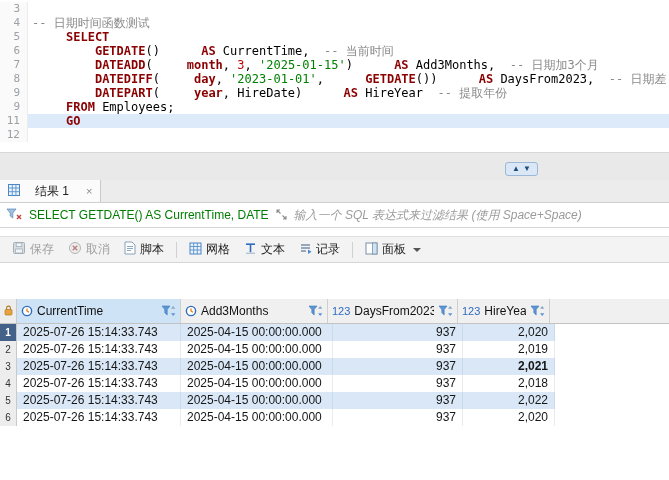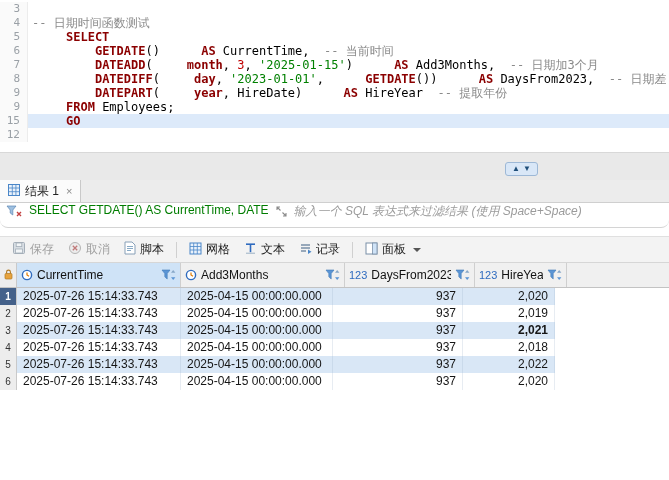--- a/index.html
+++ b/index.html
@@ -22,45 +22,45 @@
 
   
   .sash { height:28px; background:#e9e9e9; border-top:1px solid #d8d8d8; position:relative; }
   .sash-widget { position:absolute; left:505px; top:9px; display:flex; gap:3px;
                  background:#d9e7f7; border:1px solid #9db8d6; border-radius:3px; padding:0 6px; }
   .sash-btn { font-size:8px; line-height:12px; color:#1f4e79; cursor:pointer; }
 
   
   .tabbar { height:23px; background:#ececec; border-bottom:1px solid #cfcfcf;
             display:flex; align-items:stretch; }
-  .tab { display:flex; align-items:center; gap:5px; padding:0 8px; background:#fbfbfb;
+  .tab { display:flex; align-items:center; gap:15px; padding:0 8px; background:#fbfbfb;
          border-right:1px solid #c9c9c9; font-size:12px; color:#222; }
   .tab-close { color:#8a8a8a; font-size:11px; margin-left:2px; }
 
   
   .filterbar { height:25px; background:#fff; border-bottom:1px solid #d4d4d4;
-               display:flex; align-items:flex-start; gap:7px; padding:0 6px;border-radius:8px; }
+               display:flex; align-items:center; gap:7px; padding:0 6px; }
   .fquery { color:#007d00; font-size:12px; white-space:nowrap; }
   .fplaceholder { color:#9b9b9b; font-style:italic; font-size:12px; white-space:nowrap;
                   overflow:hidden; flex:1; }
 
   .gap { height:8px; background:#fff; }
 
   
   .toolbar { height:27px; background:#f3f3f3; border-top:1px solid #e0e0e0;
              border-bottom:1px solid #d6d6d6; display:flex; align-items:center;
              gap:2px; padding:0 6px; font-size:12px; color:#222; }
   .titem { display:flex; align-items:center; gap:4px; padding:2px 6px; cursor:pointer; }
   .titem.disabled { color:#a0a0a0; }
   .tsep { width:1px; height:16px; background:#d0d0d0; margin:0 4px; }
   .caret { width:0; height:0; border-left:4px solid transparent; border-right:4px solid transparent;
            border-top:4px solid #555; margin-left:3px; }
 
   
-  .grid { flex:1; background:#fff; }
+  .grid { flex:1; background:#fff;margin-top:36px; }
   .ghead { display:flex; height:25px; background:#f0f0f0; border-bottom:1px solid #c3c3c3; }
   .corner { flex:none; width:17px; background:#ededed; border-right:1px solid #c9c9c9;
             display:flex; align-items:center; justify-content:center; }
   .hcell { flex:none; display:flex; align-items:center; gap:4px; padding:0 4px;
            border-right:1px solid #cfcfcf; font-size:12px; background:#f0f0f0; color:#111; }
   .hcell.sel { background:#cfe3f7; }
   .hname { flex:1; white-space:nowrap; overflow:hidden; }
   .badge123 { color:#2f6bbf; font-size:11px; flex:none; }
   .hicon, .hfilter { flex:none; display:flex; align-items:center; }
 
@@ -83,21 +83,21 @@
   <div class="editor">
     <div>
         <div class="ed-row"><div class="ed-num">3</div><div class="ed-code"></div></div>
         <div class="ed-row"><div class="ed-num">4</div><div class="ed-code"><span class="com">-- 日期时间函数测试</span></div></div>
         <div class="ed-row"><div class="ed-num">5</div><div class="ed-code"><span class="kw">SELECT</span></div></div>
         <div class="ed-row"><div class="ed-num">6</div><div class="ed-code"><span>    </span><span class="kw">GETDATE</span><span>() </span><span class="kw">AS</span><span> CurrentTime,  </span><span class="com">-- 当前时间</span></div></div>
         <div class="ed-row"><div class="ed-num">7</div><div class="ed-code"><span>    </span><span class="kw">DATEADD</span><span>(</span><span class="kw">month</span><span>, </span><span class="num">3</span><span>, </span><span class="str">'2025-01-15'</span><span>) </span><span class="kw">AS</span><span> Add3Months,  </span><span class="com">-- 日期加3个月</span></div></div>
         <div class="ed-row"><div class="ed-num">8</div><div class="ed-code"><span>    </span><span class="kw">DATEDIFF</span><span>(</span><span class="kw">day</span><span>, </span><span class="str">'2023-01-01'</span><span>, </span><span class="kw">GETDATE</span><span>()) </span><span class="kw">AS</span><span> DaysFrom2023,  </span><span class="com">-- 日期差（天）</span></div></div>
         <div class="ed-row"><div class="ed-num">9</div><div class="ed-code"><span>    </span><span class="kw">DATEPART</span><span>(</span><span class="kw">year</span><span>, HireDate) </span><span class="kw">AS</span><span> HireYear  </span><span class="com">-- 提取年份</span></div></div>
         <div class="ed-row"><div class="ed-num">9</div><div class="ed-code"><span class="kw">FROM</span><span> Employees;</span></div></div>
-        <div class="ed-row current"><div class="ed-num">15</div><div class="ed-code"><span class="kw">GO</span></div></div>
+        <div class="ed-row current"><div class="ed-num">11</div><div class="ed-code"><span class="kw">GO</span></div></div>
         <div class="ed-row"><div class="ed-num">12</div><div class="ed-code"></div></div>
       </div>
   </div>
 
   <div class="sash">
     <div class="sash-widget">
       <div class="sash-btn">▲</div>
       <div class="sash-btn">▼</div>
     </div>
   </div>
@@ -202,21 +202,21 @@
             </span>
             <span class="hname">CurrentTime</span>
             <span class="hfilter">
               <svg width="15" height="12" viewBox="0 0 15 12">
                 <path d="M1 1h8L6.2 4.6V10L3.8 7.8V4.6z" fill="#5b95d5" stroke="#3f78b5" stroke-width="0.6"></path>
                 <path d="M12.2 1l2.2 2.8H10z" fill="#88a8c8"></path>
                 <path d="M12.2 11l2.2-2.8H10z" fill="#5b95d5"></path>
               </svg>
             </span>
           </div>
-          <div class="hcell" style="width: 164px;">
+          <div class="hcell" style="width: 147px;">
             <span class="hicon">
               <svg width="12" height="12" viewBox="0 0 12 12">
                 <circle cx="6" cy="6" r="4.6" fill="#fff" stroke="#2f6bbf" stroke-width="1.4"></circle>
                 <path d="M6 3.4V6l2 1.3" stroke="#e07b00" stroke-width="1.2" fill="none"></path>
               </svg>
             </span>
             <span class="hname">Add3Months</span>
             <span class="hfilter">
               <svg width="15" height="12" viewBox="0 0 15 12">
                 <path d="M1 1h8L6.2 4.6V10L3.8 7.8V4.6z" fill="#5b95d5" stroke="#3f78b5" stroke-width="0.6"></path>

